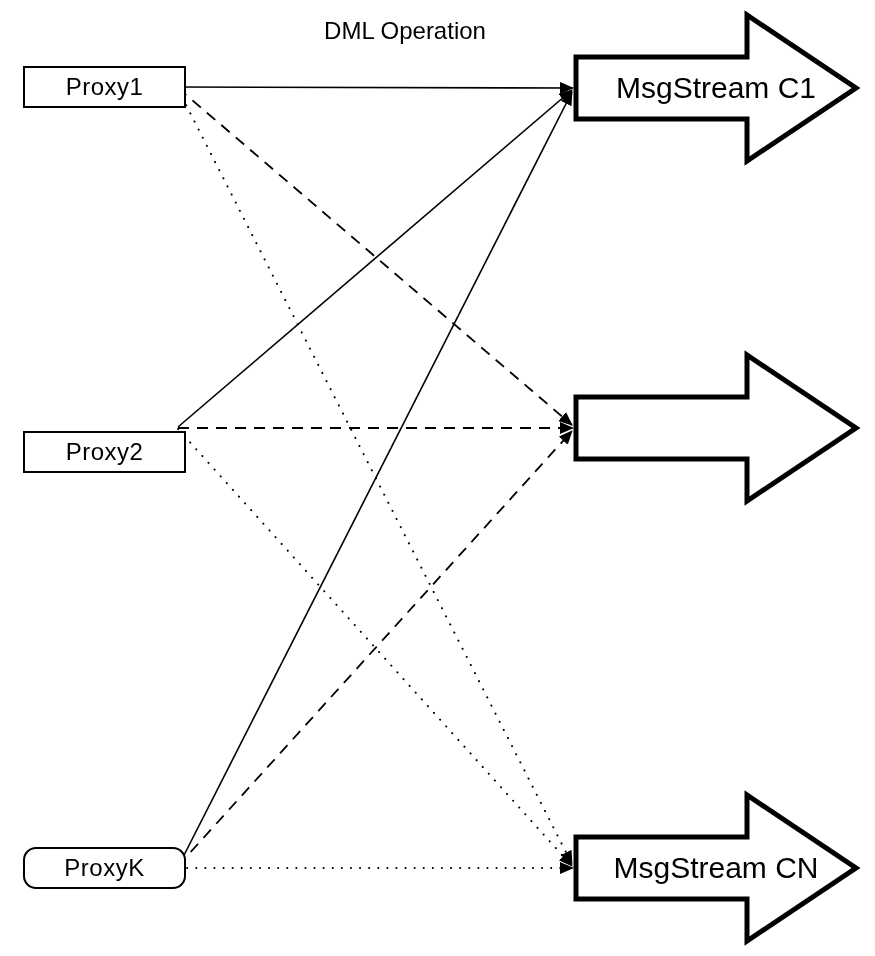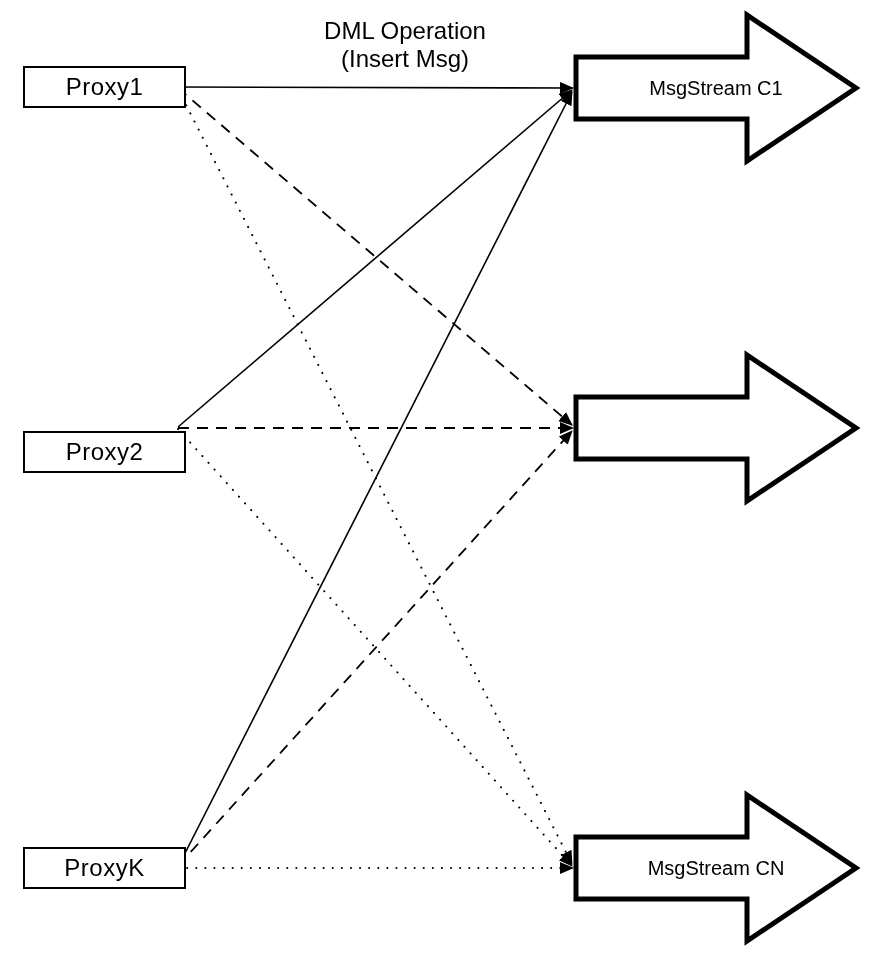--- a/index.html
+++ b/index.html
@@ -24,30 +24,30 @@
     background: var(--node-fill, #ffffff);
     display: flex;
     align-items: center;
     justify-content: center;
     font-size: 24px;
     letter-spacing: 0.5px;
     margin-left: 8px;
   }
   .node-proxy1 { top: 66px; }
   .node-proxy2 { top: 431px; }
-  .node-proxyk { top: 847px; }
+  .node-proxyk { top: 847px; border-radius: 13px; }
   .stream-label {
     position: absolute;
     left: 576px;
     width: 280px;
     height: 62px;
     display: flex;
     align-items: center;
     justify-content: center;
-    font-size: 20px;
+    font-size: 30px;
     pointer-events: none;
   }
   .stream-label-c1 { top: 57px; }
   .stream-label-c2 { top: 397px; }
   .stream-label-cn { top: 837px; }
   .title {
     position: absolute;
     left: 255px;
     top: 17px;
     width: 300px;
@@ -84,21 +84,20 @@
     <line class="connector-dashed" x1="178" y1="866" x2="572" y2="431" marker-end="url(#arrowhead)"></line>
     <line class="connector-dotted" x1="178" y1="868" x2="573" y2="868" marker-end="url(#arrowhead)"></line>
 
     <polygon class="block-arrow" points="576,57 747,57 747,15 856,88 747,161 747,119 576,119"></polygon>
     <polygon class="block-arrow" points="576,397 747,397 747,355 856,428 747,501 747,459 576,459"></polygon>
     <polygon class="block-arrow" points="576,837 747,837 747,795 856,868 747,941 747,899 576,899"></polygon>
   </svg>
 
   <div class="title">
     <div>DML Operation</div>
-    <div>(Insert Msg)</div>
   </div>
 
   <div class="node node-proxy1">
     <span>Proxy1</span>
   </div>
   <div class="node node-proxy2">
     <span>Proxy2</span>
   </div>
   <div class="node node-proxyk">
     <span>ProxyK</span>

